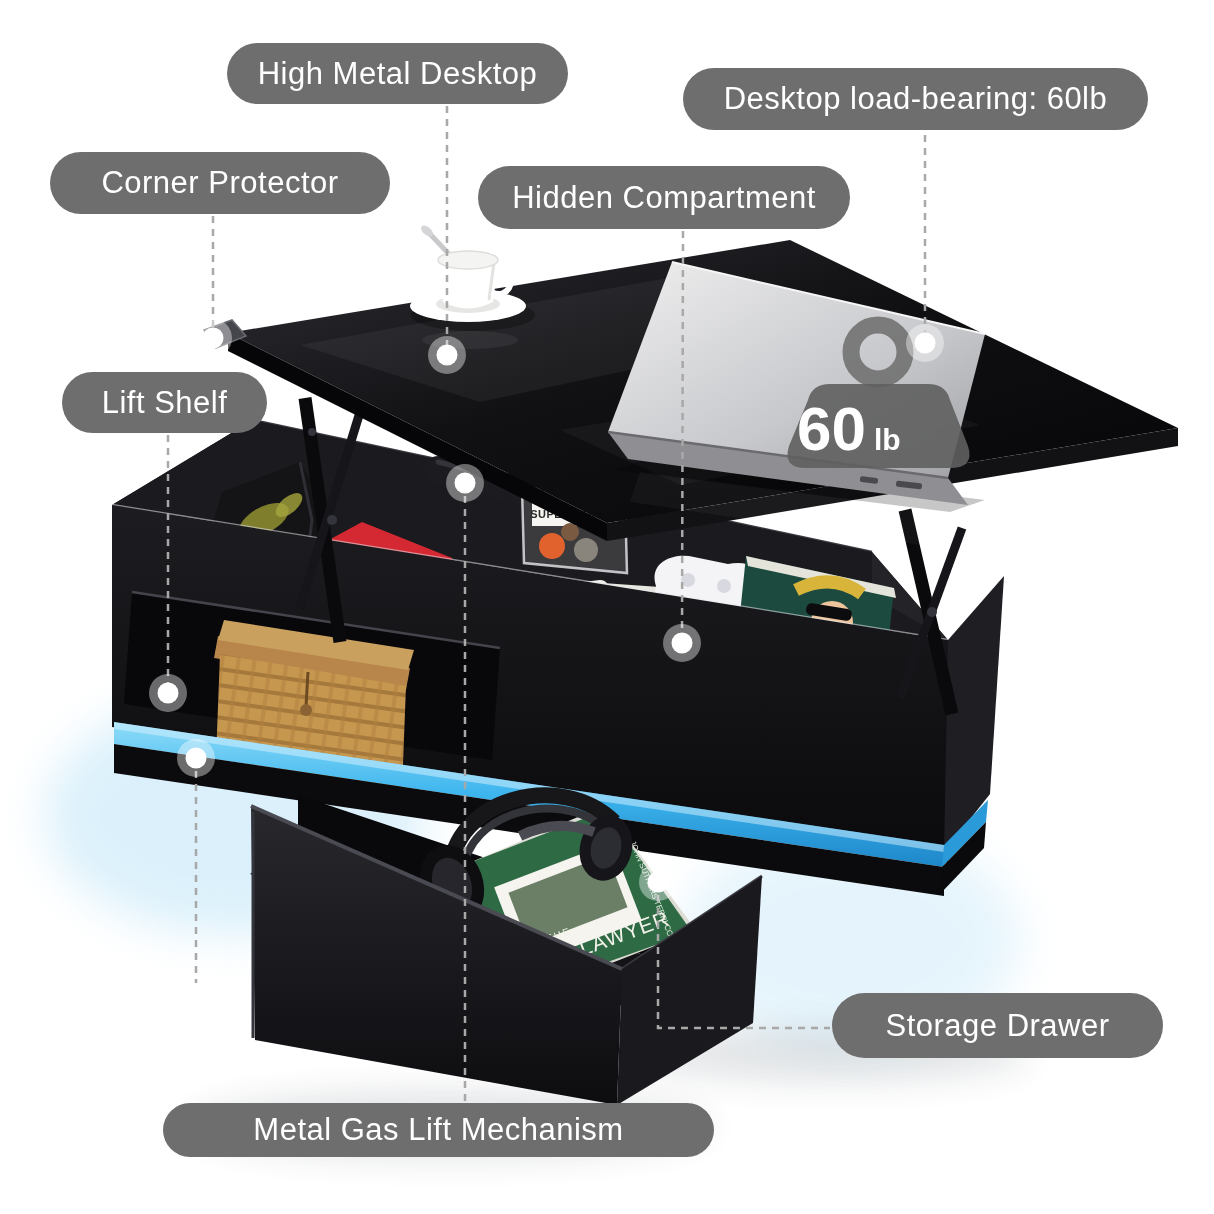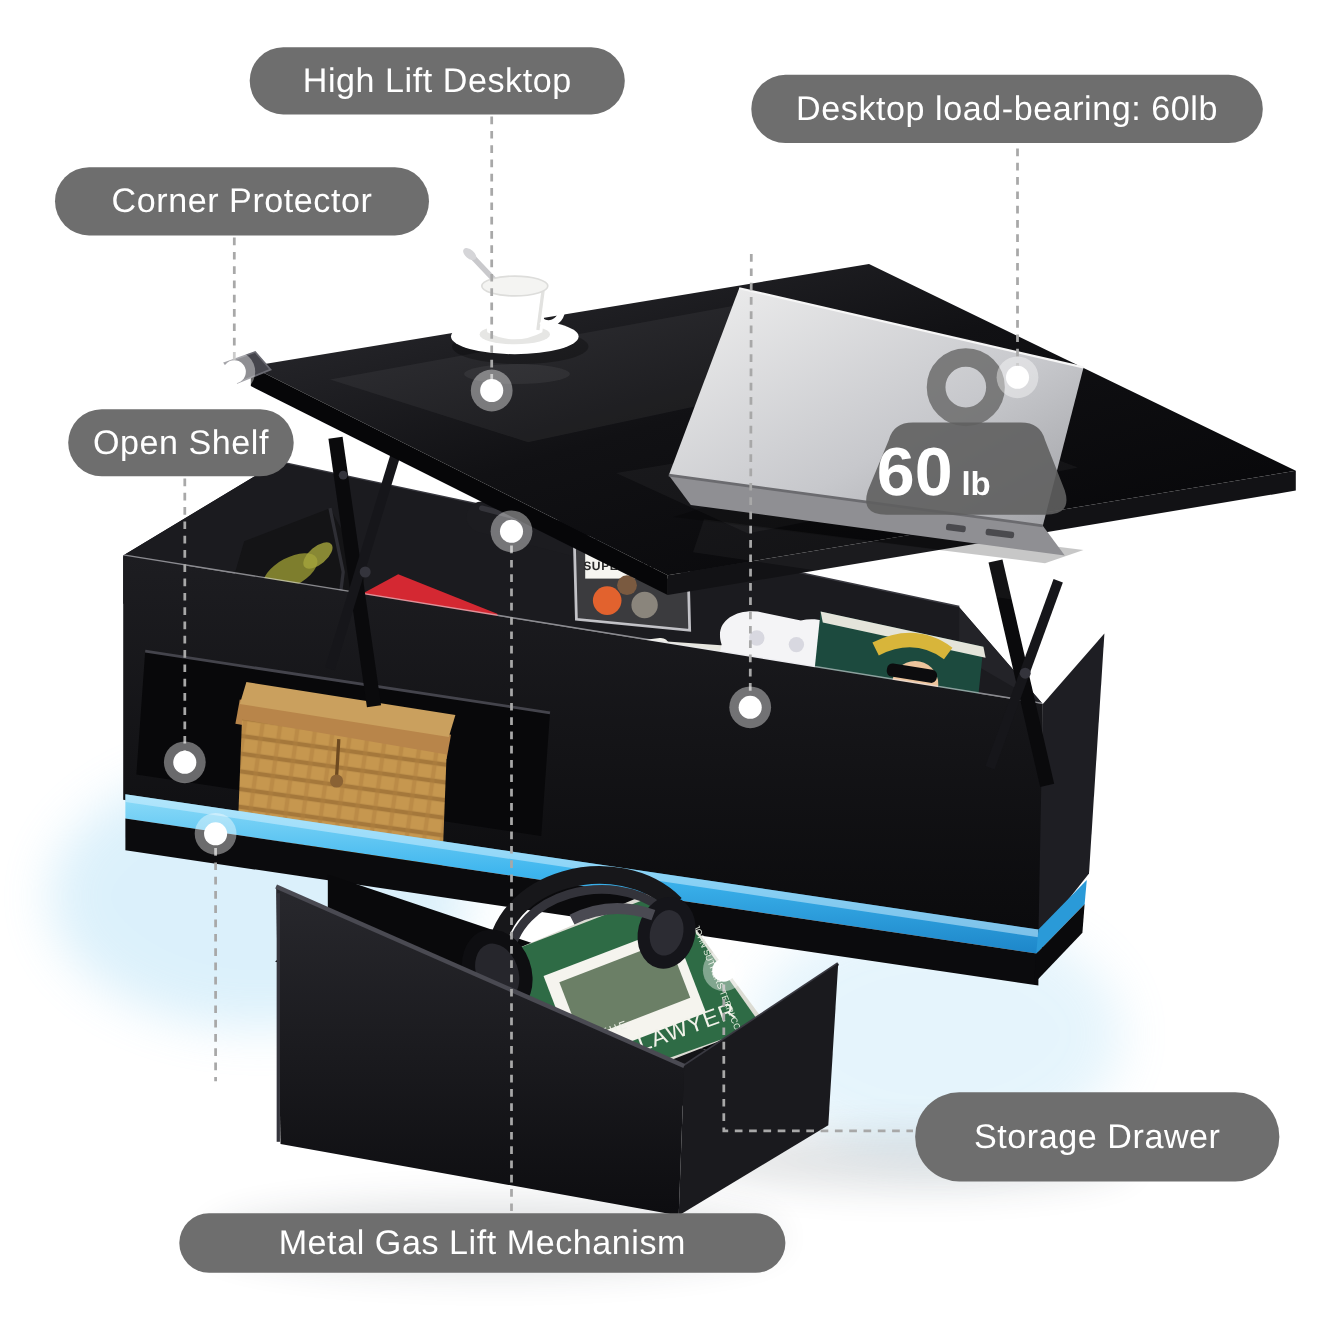--- a/index.html
+++ b/index.html
@@ -284,20 +284,21 @@
           <circle cx="196" cy="758" r="19" fill="#ffffff" opacity="0.4"></circle>
           <circle cx="196" cy="758" r="10.5" fill="#ffffff"></circle>
         </g>
     <g>
           <circle cx="658" cy="882" r="19" fill="#ffffff" opacity="0.4"></circle>
           <circle cx="658" cy="882" r="10.5" fill="#ffffff"></circle>
         </g>
   </g>
 </svg>
 
-<div class="pill" style="left:227px;top:43px;width:341px;height:61px;">High Lift Desktop</div>
+<div class="pill" style="left:227px;top:43px;width:341px;height:61px;">High Metal Desktop</div>
 <div class="pill" style="left:683px;top:68px;width:465px;height:62px;">Desktop load-bearing: 60lb</div>
 <div class="pill" style="left:50px;top:152px;width:340px;height:62px;">Corner Protector</div>
-<div class="pill" style="left:62px;top:372px;width:205px;height:61px;">Open Shelf</div>
-<div class="pill" style="left:832px;top:993px;width:331px;height:81px;">Storage Drawer</div>
+<div class="pill" style="left:478px;top:166px;width:372px;height:63px;">Hidden Compartment</div>
+<div class="pill" style="left:62px;top:372px;width:205px;height:61px;">Lift Shelf</div>
+<div class="pill" style="left:832px;top:993px;width:331px;height:65px;">Storage Drawer</div>
 <div class="pill" style="left:163px;top:1103px;width:551px;height:54px;">Metal Gas Lift Mechanism</div>
 
 </div>
 
 </body></html>

